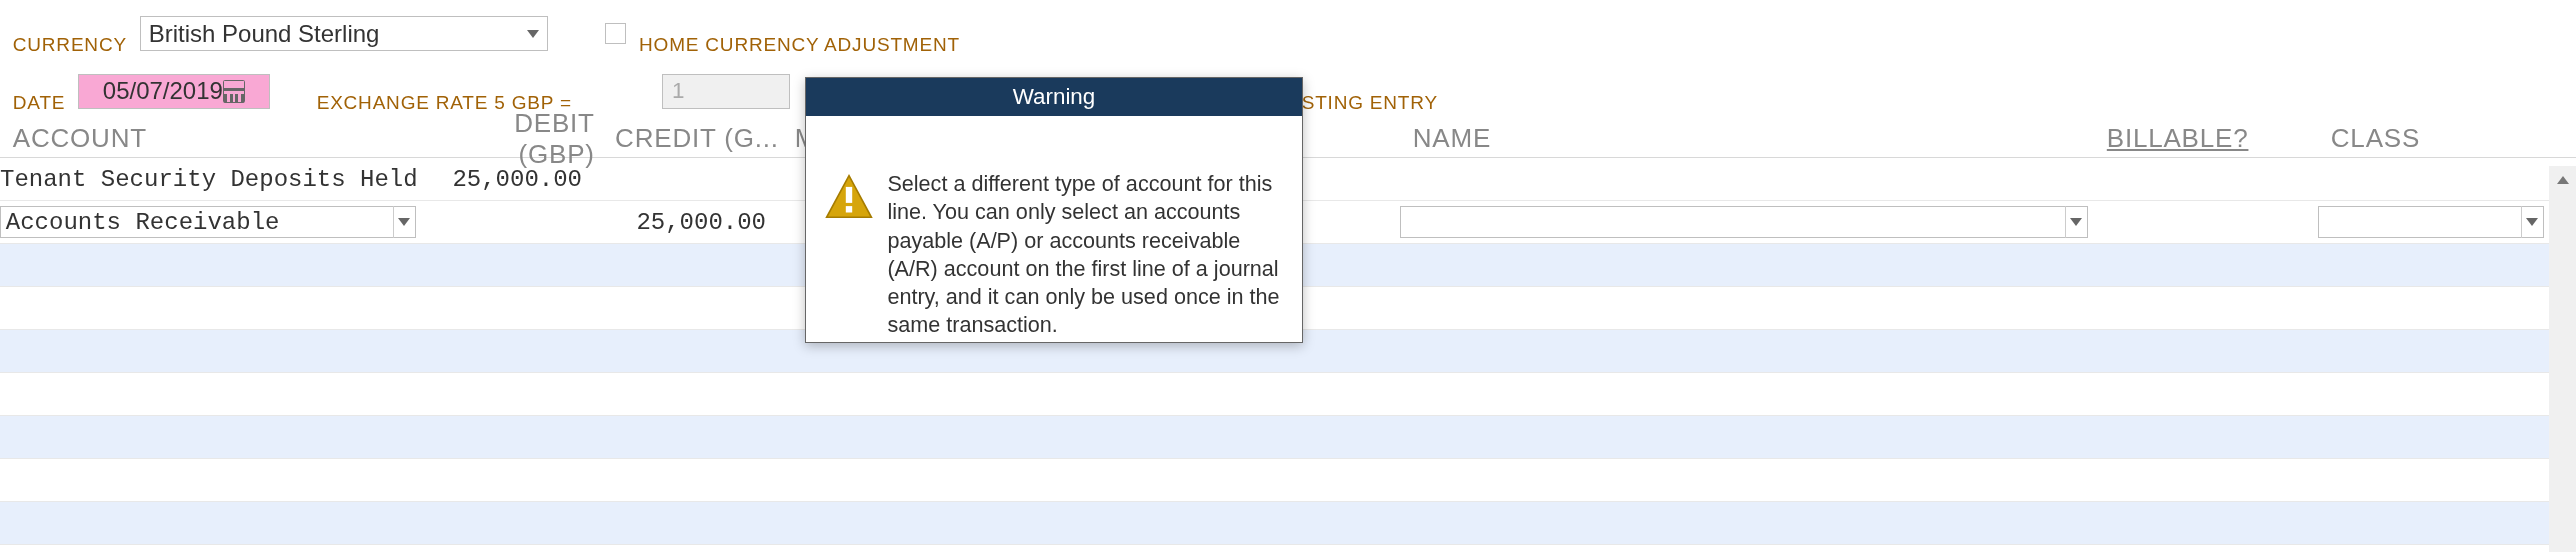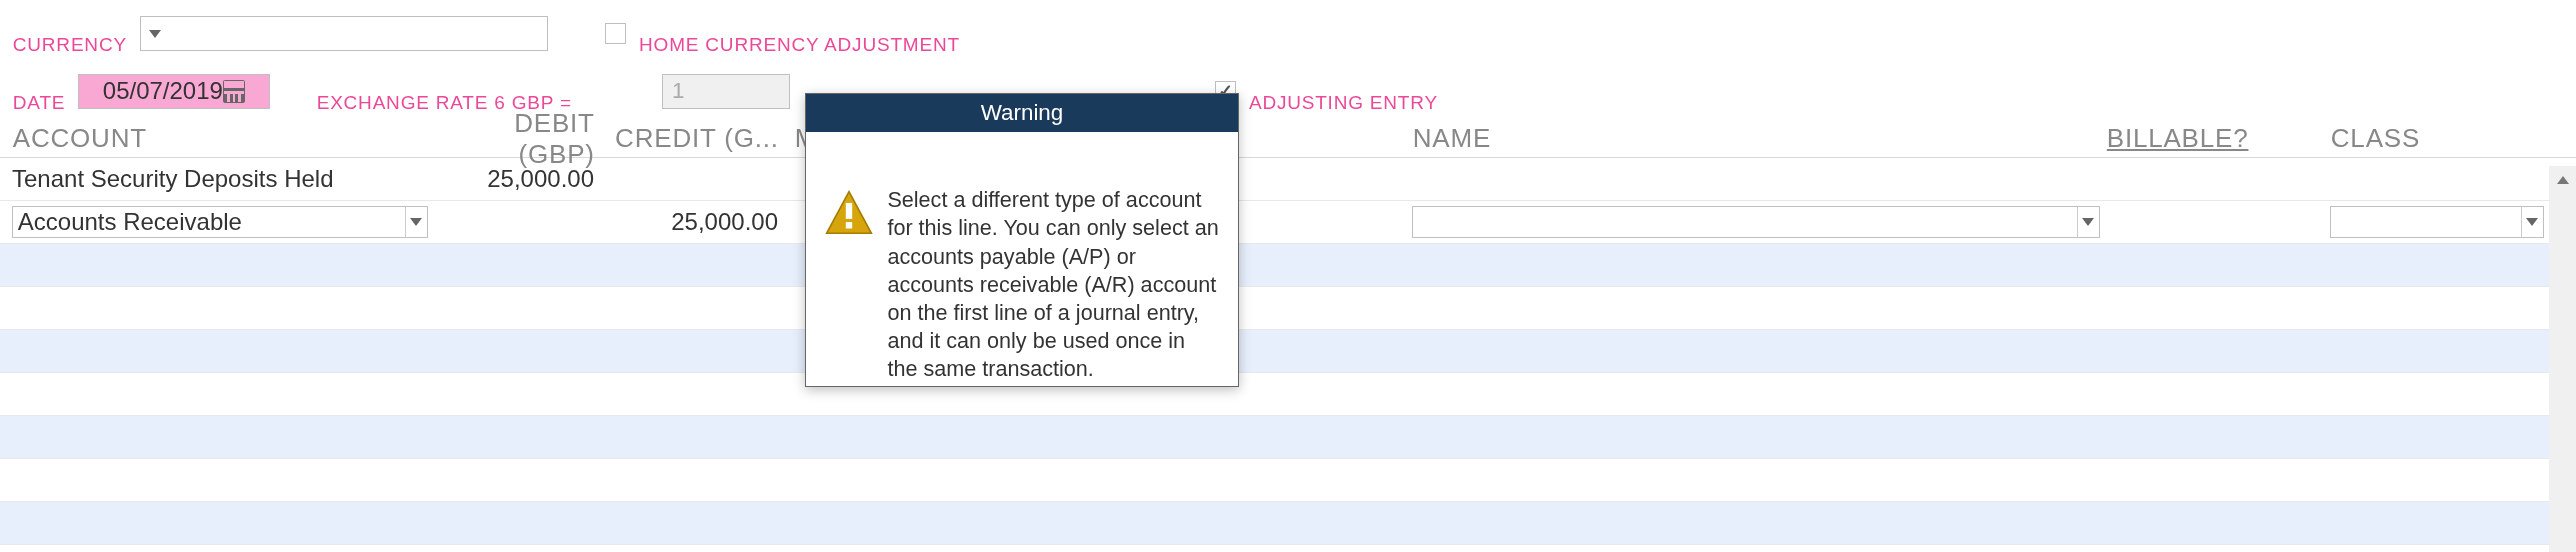--- a/index.html
+++ b/index.html
@@ -9,21 +9,21 @@
     font-family: Arial, Helvetica, sans-serif;
     font-size: 21px;
     color: #333;
     background: #fff;
     width: 2576px;
     height: 552px;
     overflow: hidden;
     position: relative;
   }
   .label {
-    color: #ec4899;
+    color: #a16207;
     font-size: 19px;
     letter-spacing: 0.8px;
     margin-top: 23px;
   }
   .row {
     display: flex;
     align-items: center;
     gap: 12.8px;
     padding: 6.4px 12.8px;
   }
@@ -114,23 +114,24 @@
   .col-debit   { width: 168px; text-align: right; padding-right: 16px;}
   .col-credit  { width: 184px; text-align: right; padding-right: 16px;}
   .col-memo    { width: 618px; }
   .col-name    { width: 694px; }
   .col-bill    { width: 224px; text-decoration: underline; }
   .col-class   { flex: 1; }
   .trow {
     display: flex;
     align-items: center;
     height: 43px;
-    padding-left: 12px;
+    padding-left: 0;
     border-bottom: 0.8px solid #e8e8e8;
     font-size: 24px;
+    font-family: Liberation Mono, monospace;
   }
   .trow.alt { background: #e7effc; }
   .cell { overflow: hidden; white-space: nowrap; }
   .cell.col-debit, .cell.col-credit { text-align: right; padding-right: 16px; }
   .dd-arrow-box {
     width: 22.4px;
     height: 32px;
     display: flex;
     align-items: center;
     justify-content: center;
@@ -186,22 +187,22 @@
     width:0;height:0;
     border-left:6.4px solid transparent;
     border-right:6.4px solid transparent;
     border-bottom:8px solid #777;
   }
 
   
   .dialog {
     position: absolute;
     left: 805px;
-    top: 93px;
-    width: 434px;
+    top: 77px;
+    width: 498px;
     background: #fff;
     border: 0.8px solid #666;
     box-shadow: 0 3.2px 11.2px rgba(0,0,0,0.25);
     z-index: 50;
   }
   .dialog-title {
     background: #1a3a5c;
     color: #fff;
     height: 38px;
     display: flex;
@@ -238,35 +239,36 @@
     padding: 4.8px 14.4px;
     cursor: pointer;
   }
 </style>
 </head>
 <body>
 
 <div class="row row1">
   <span class="label">CURRENCY</span>
   <div class="dropdown currency-dd">
+    <span>British Pound Sterling</span>
     <span class="caret-down"></span>
   </div>
   <div style="width:32px"></div>
   <span class="checkbox"></span>
   <span class="label">HOME CURRENCY ADJUSTMENT</span>
 </div>
 
 <div class="row">
   <span class="label">DATE</span>
   <div class="date-input">
     <span>05/07/2019</span>
     <span class="cal-icon"></span>
   </div>
   <div style="width:21px"></div>
-  <span class="label">EXCHANGE RATE 6 GBP =</span>
+  <span class="label">EXCHANGE RATE 5 GBP =</span>
   <div style="width:64px"></div>
   <div class="exch-input">
     <span>1</span>
   </div>
 
   <div style="width:400px"></div>
   <span class="checkbox checked"></span>
   <span class="label">ADJUSTING ENTRY</span>
 </div>
 

